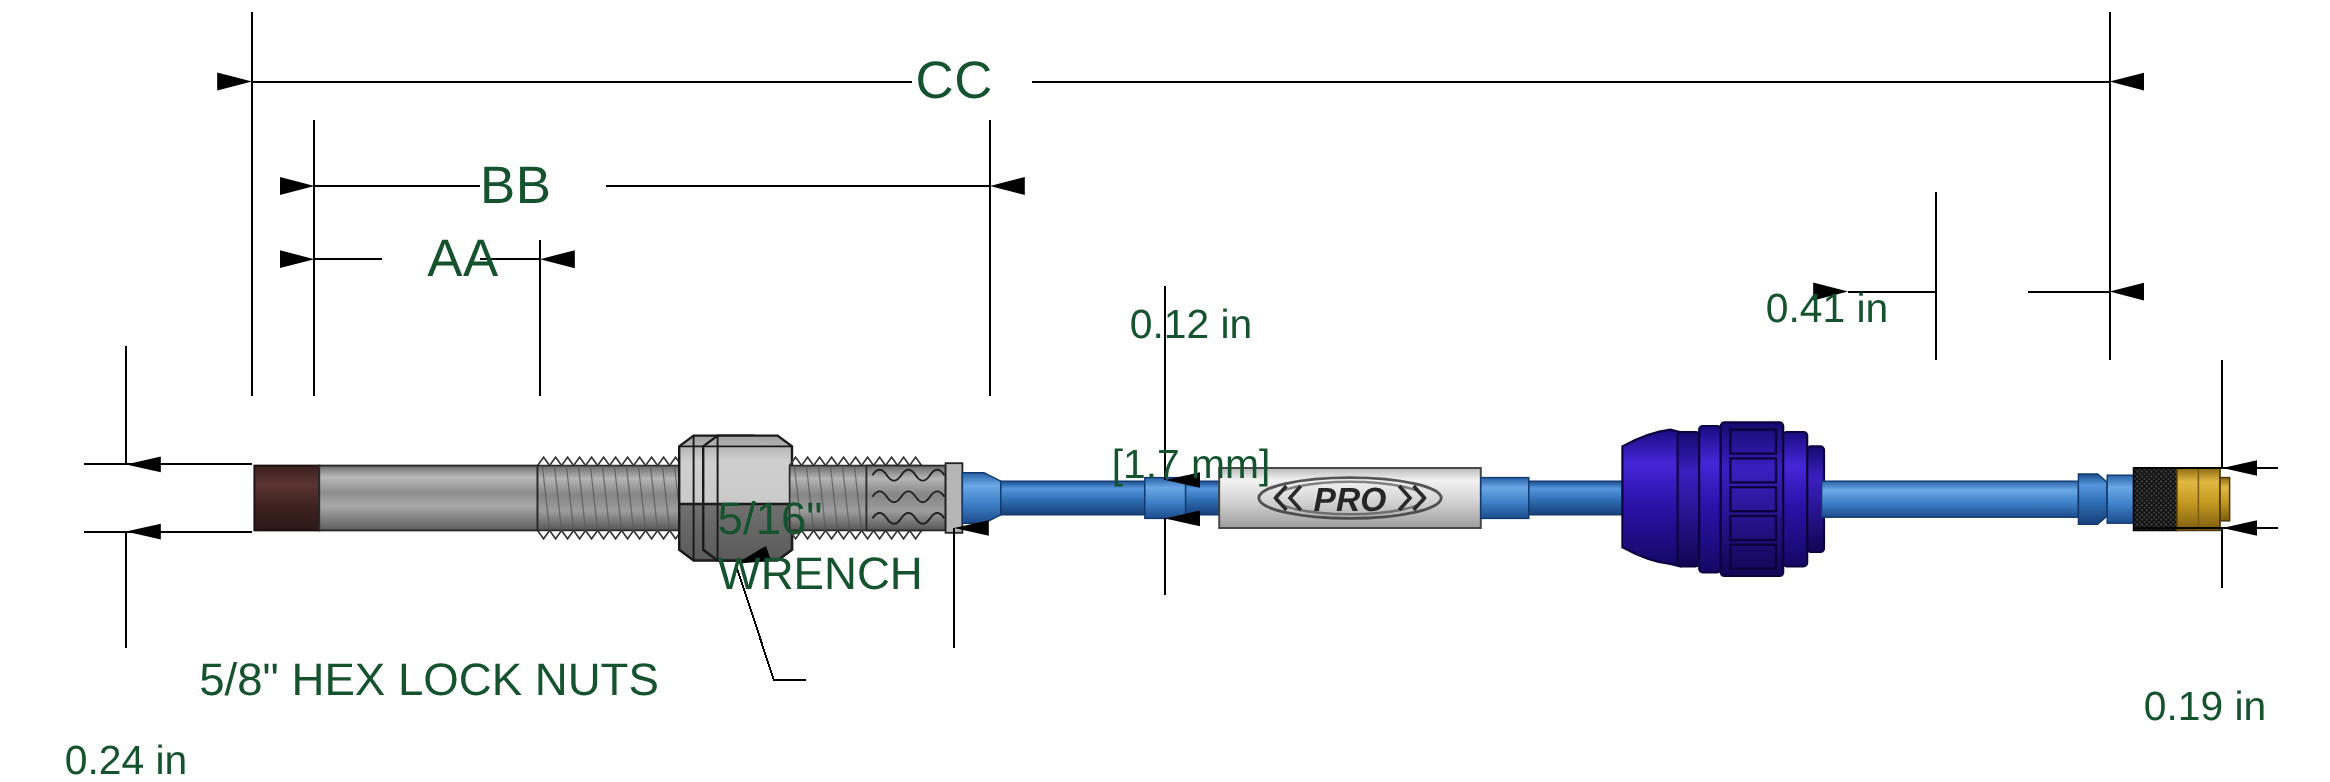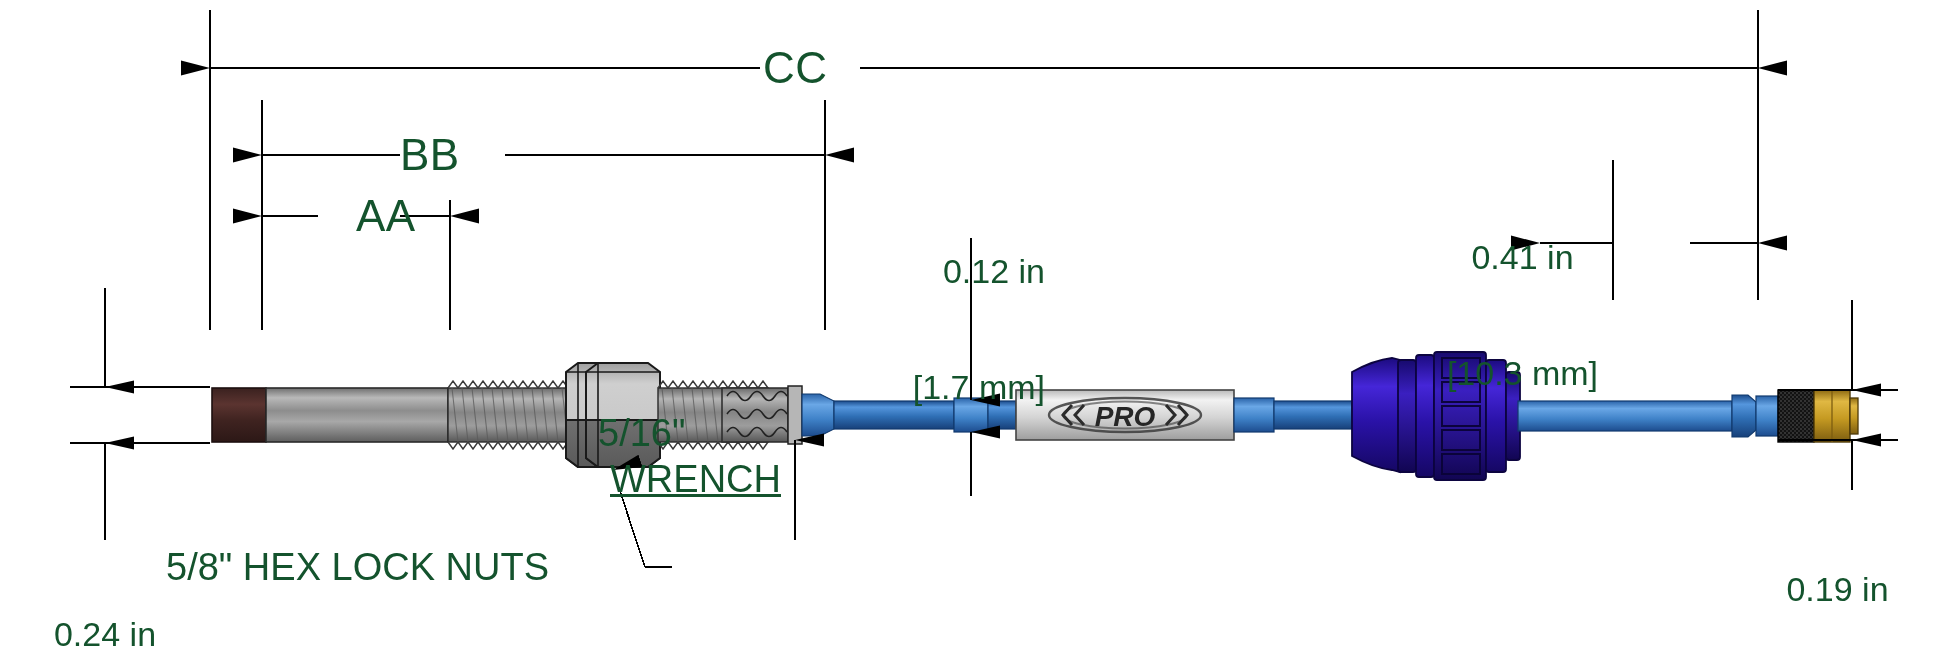--- a/index.html
+++ b/index.html
@@ -257,39 +257,38 @@
       <line x1="645" y1="567" x2="672" y2="567" stroke-width="1.6"></line>
     </g>
   </svg>
 
   <div class="lbl bigtxt" style="left:763px;top:43px;width:96px;">CC</div>
 
   <div class="lbl bigtxt" style="left:400px;top:130px;width:100px;">BB</div>
 
   <div class="lbl bigtxt" style="left:308px;top:191px;width:80px;margin-left:48px;">AA</div>
 
-  <div class="lbl dimtxt ctr" style="left:860px;top:174px;width:185px;text-align:right;">
+  <div class="lbl dimtxt ctr" style="left:900px;top:174px;width:185px;">
     <div>0.12 in</div>
     <div>[1.7 mm]</div>
   </div>
 
   <div class="lbl dimtxt ctr" style="left:1415px;top:160px;width:215px;">
     <div>0.41 in</div>
-    <div>[10.3 mm]</div>
   </div>
 
   <div class="lbl dimtxt ctr" style="left:10px;top:537px;width:190px;">
     <div>0.24 in</div>
     
   </div>
 
   <div class="lbl dimtxt ctr" style="left:1740px;top:492px;width:195px;">
     <div>0.19 in</div>
     
   </div>
 
   <div class="lbl notetxt" style="left:166px;top:546px;">5/8" HEX LOCK NUTS</div>
 
   <div class="lbl notetxt" style="left:598px;top:415px;width:180px;">
     <div style="position:absolute;top:-3px;left:0;">5/16"</div>
-    <div style="position:absolute;top:43px;left:12px;text-decoration:underline;">WRENCH</div>
+    <div style="position:absolute;top:43px;left:0;">WRENCH</div>
   </div>
 </div>
 
 </body></html>

